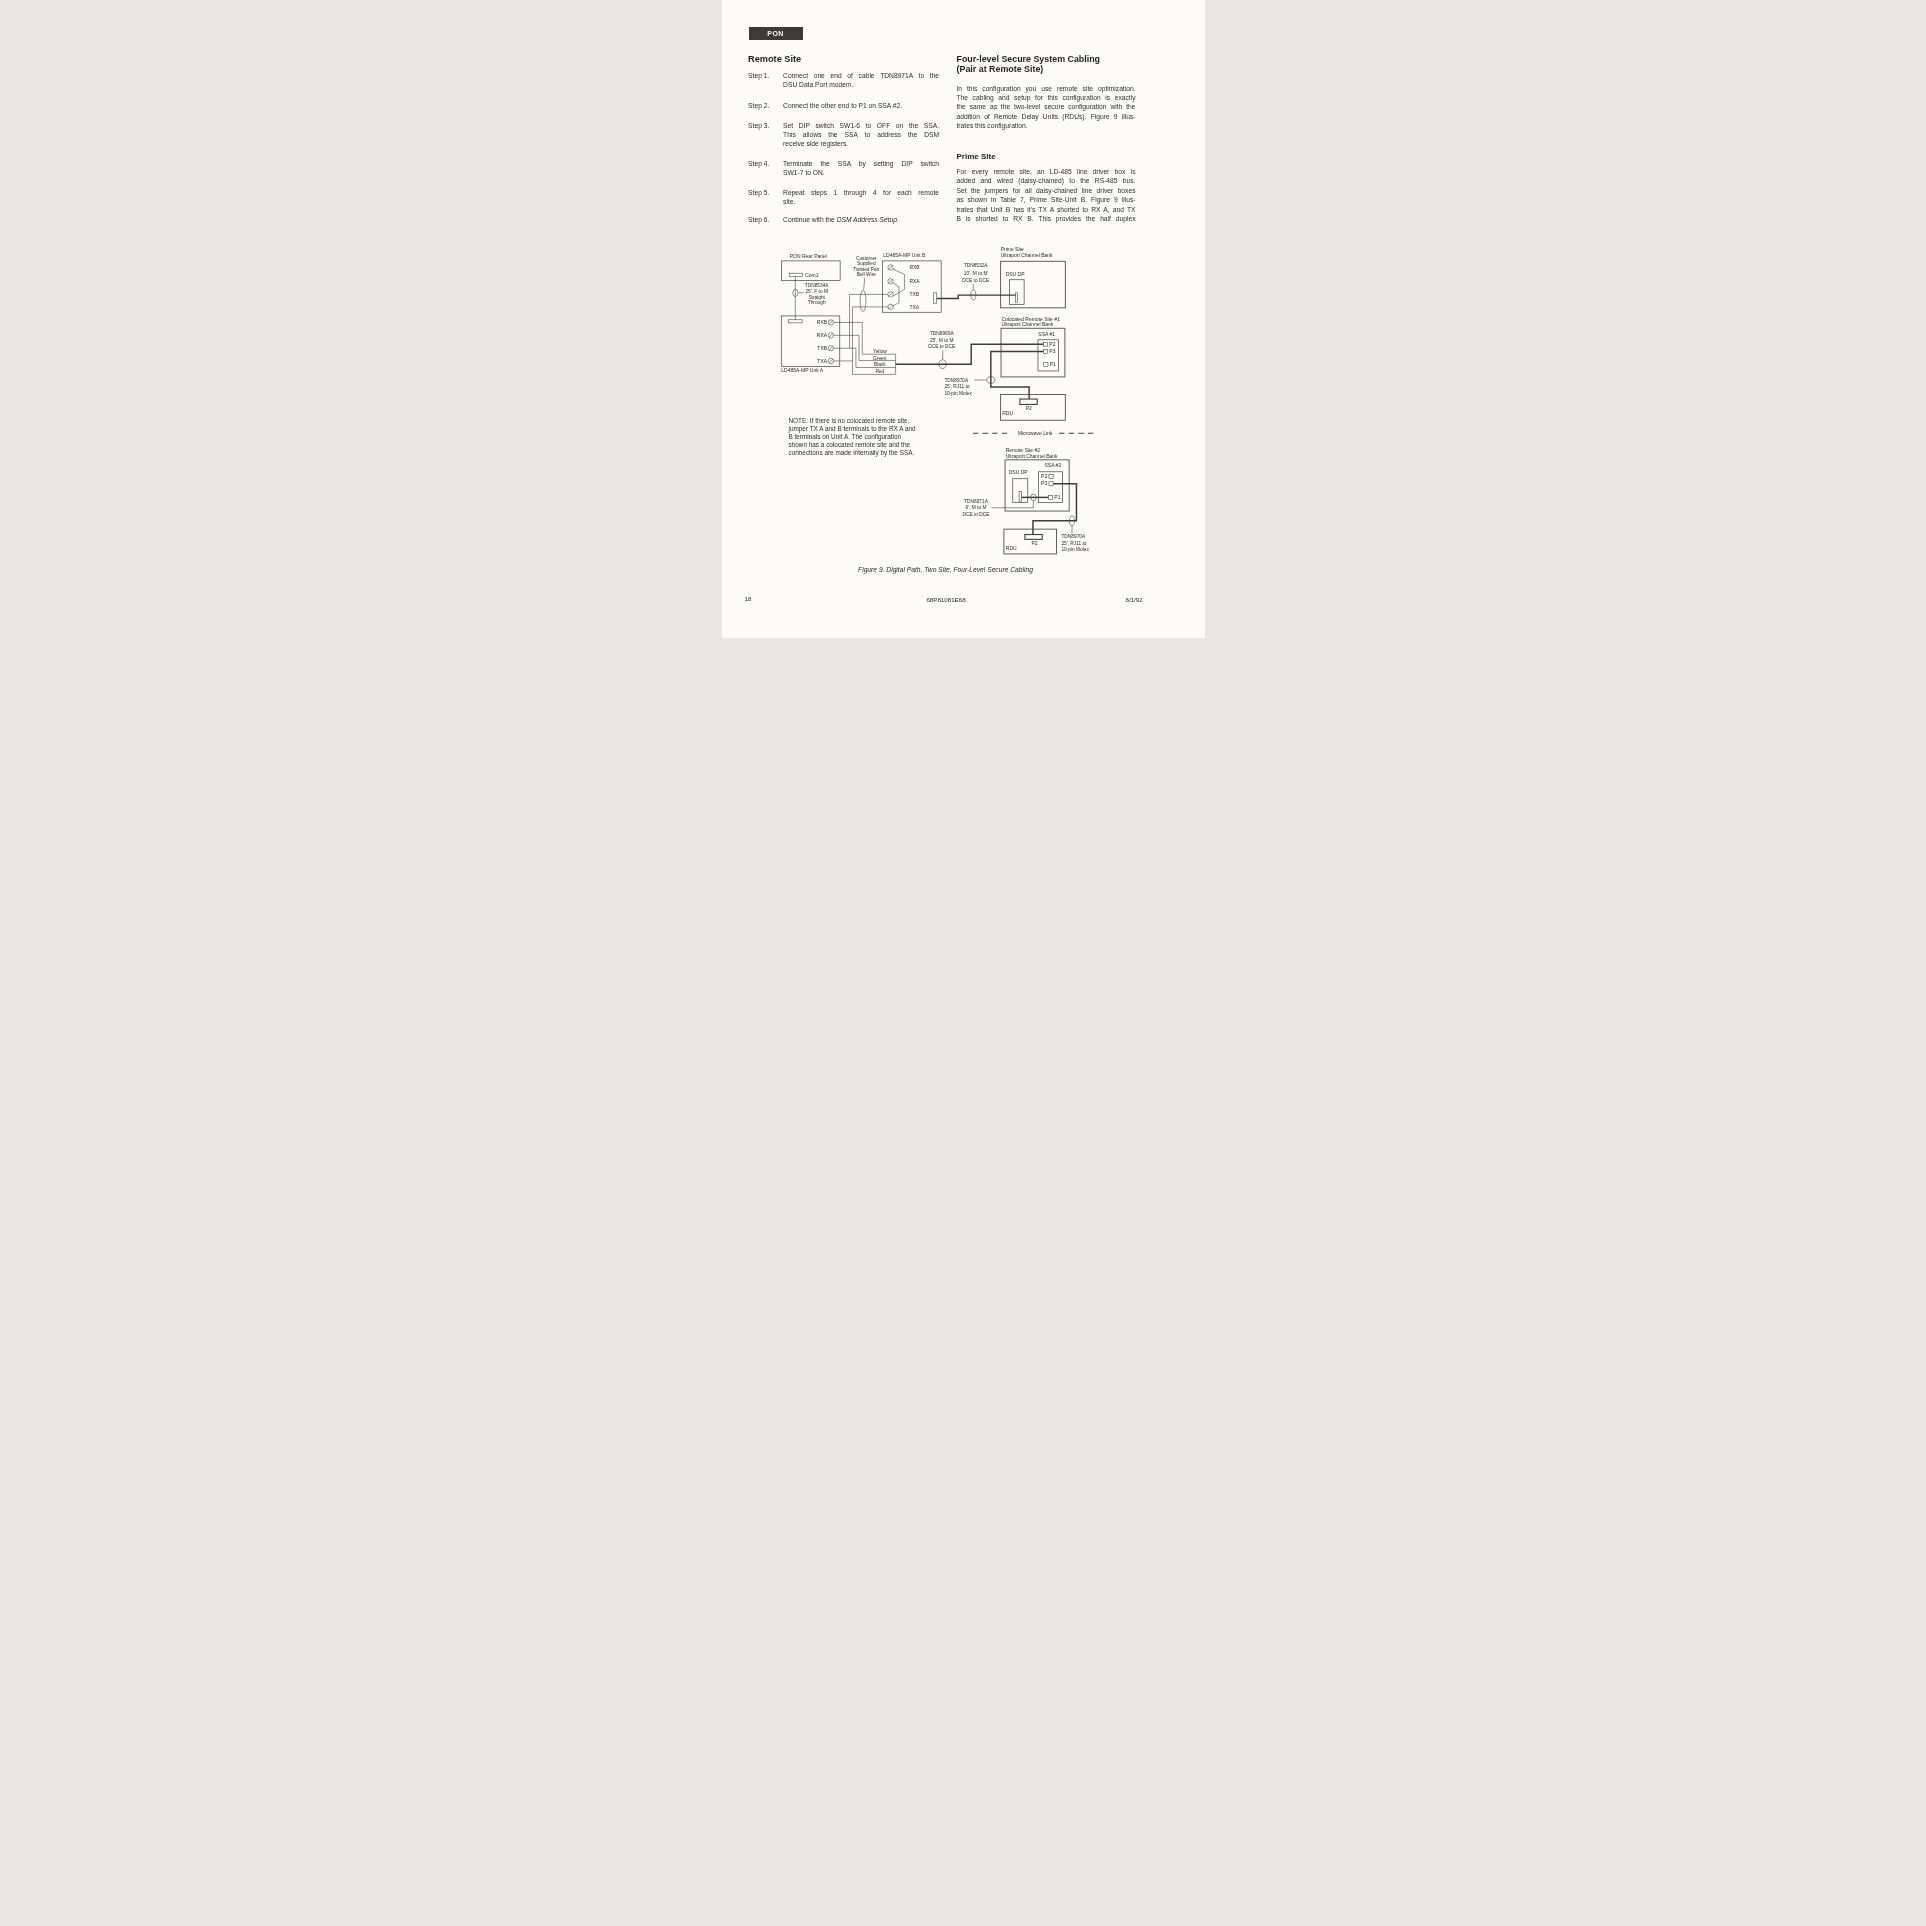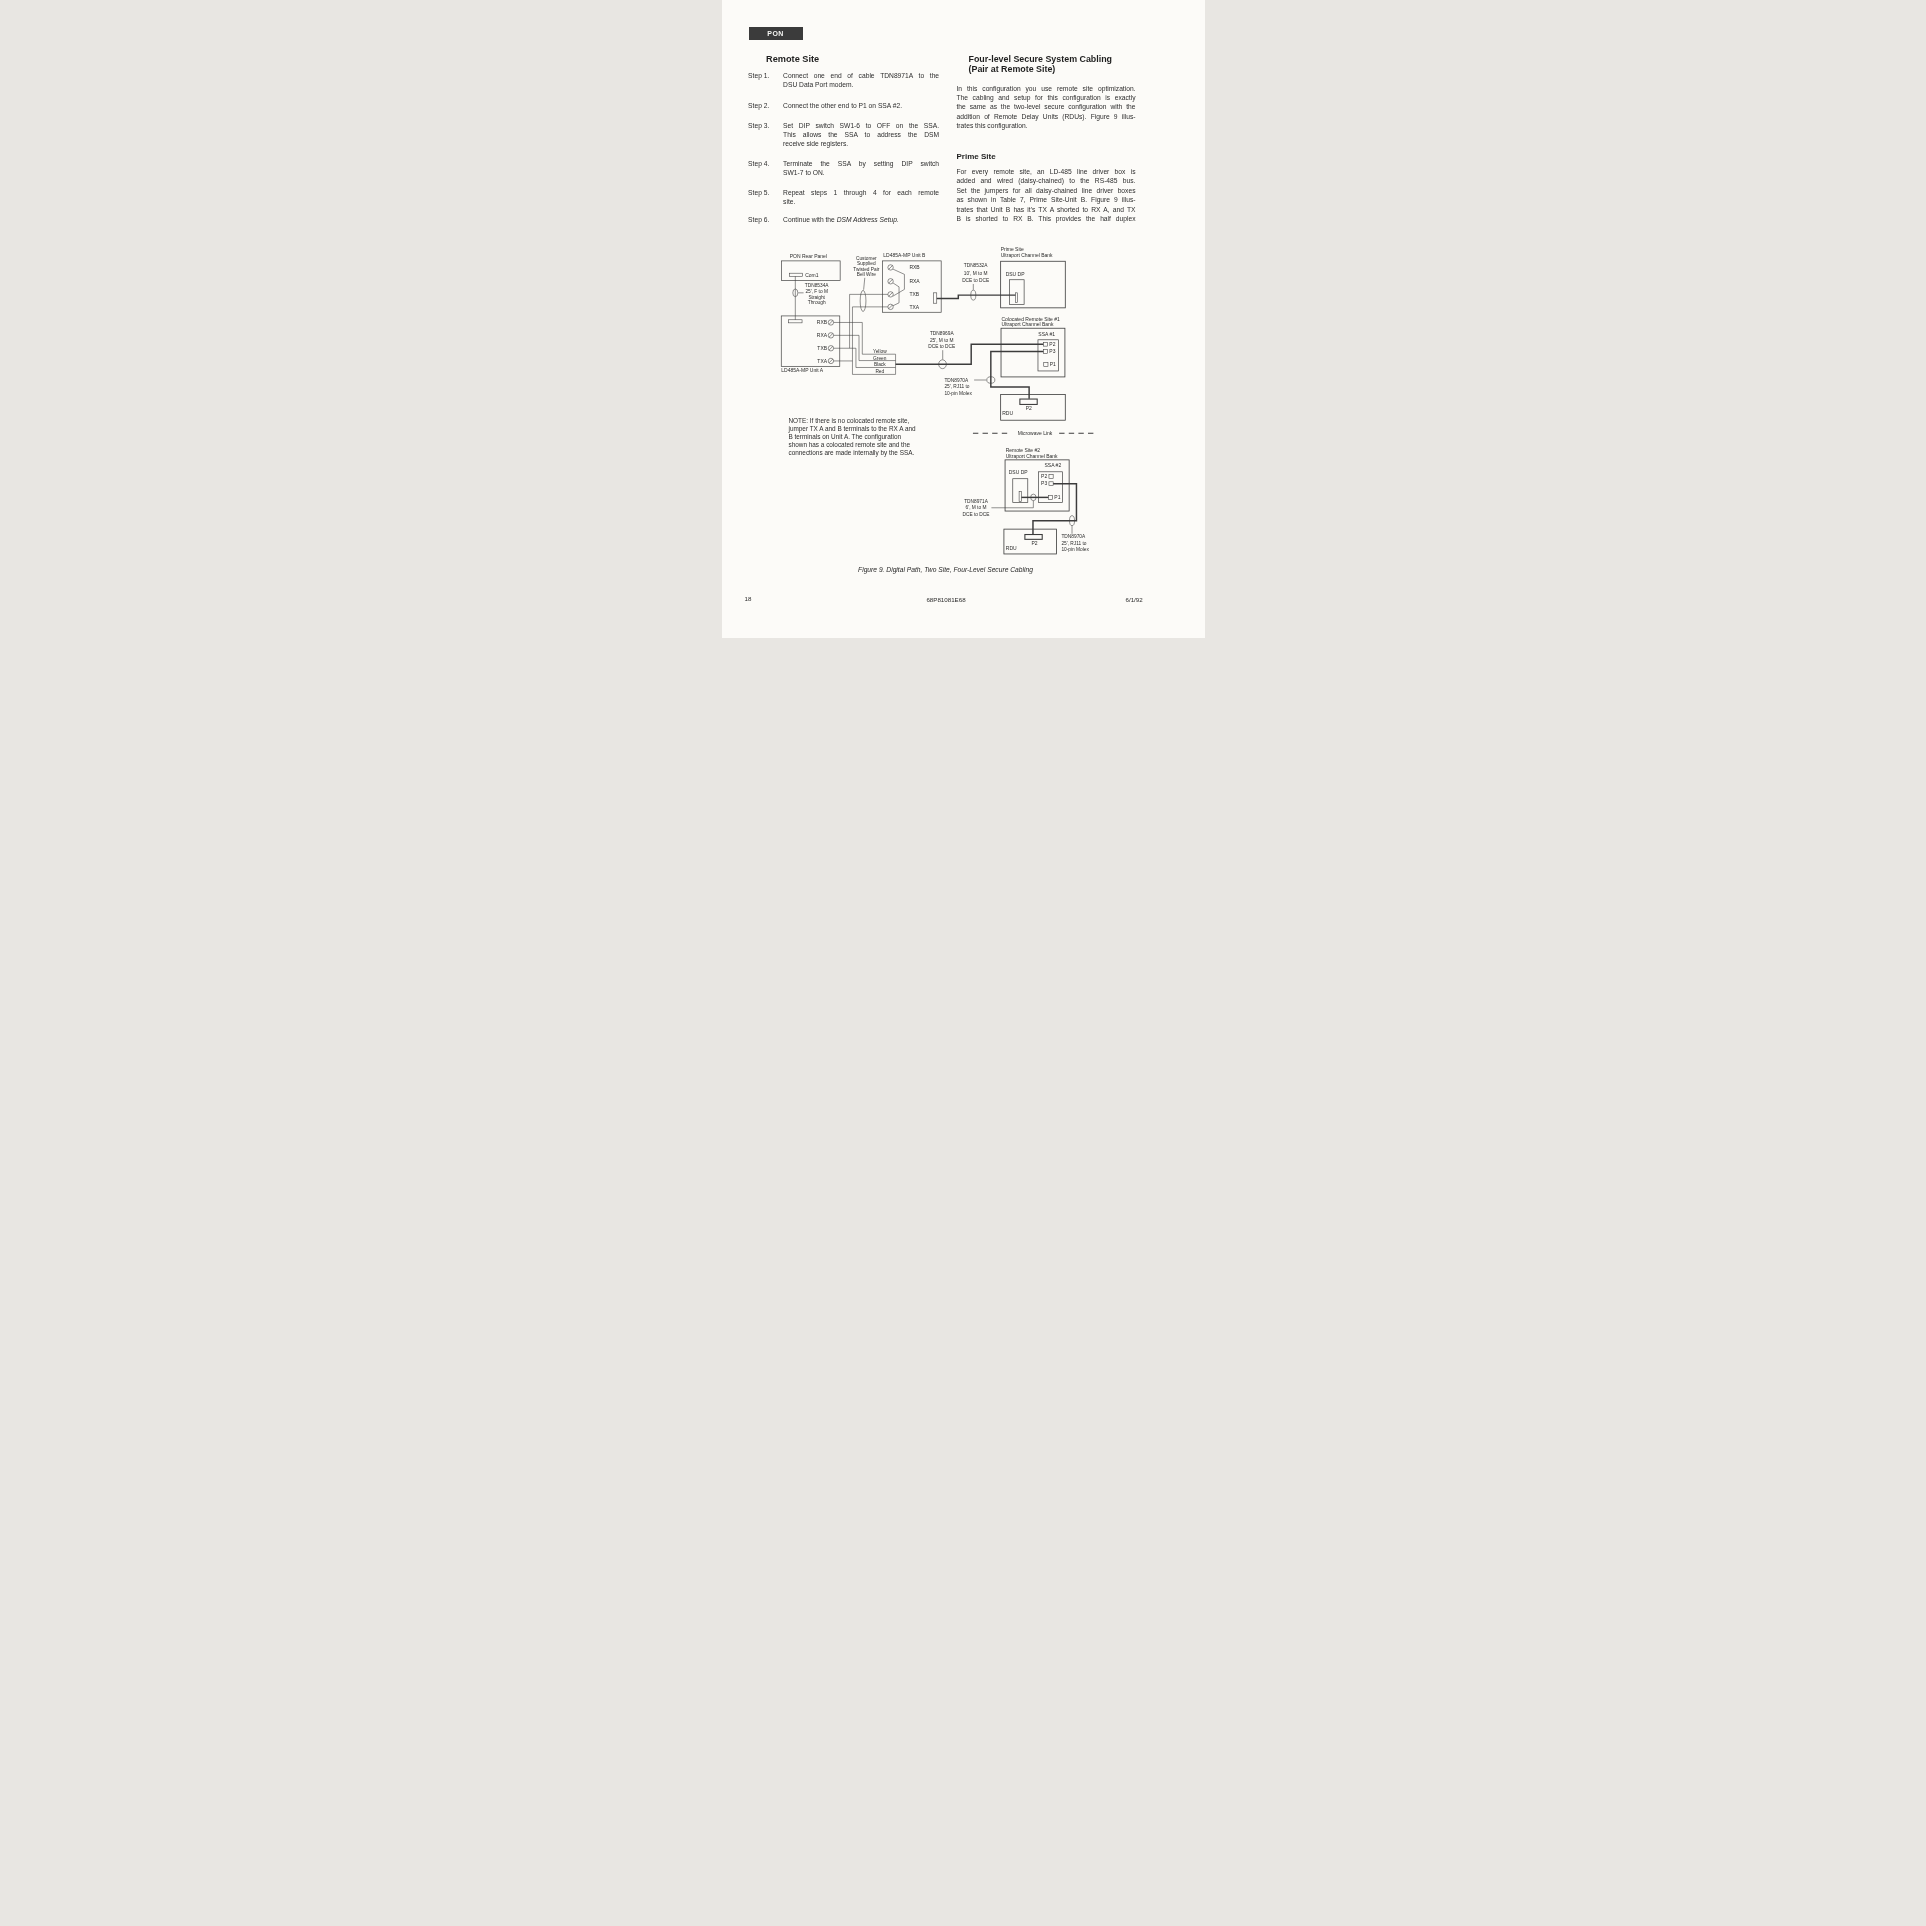--- a/index.html
+++ b/index.html
@@ -7,22 +7,22 @@
     position:relative; width:483px; height:638px; margin:0 auto;
     background:#fcfbf8; overflow:hidden;
     font-family:"Liberation Sans", sans-serif; color:#2d2d2d;
   }
   .pon-tab {
     position:absolute; left:27px; top:27px; width:54px; height:12.7px;
     background:#3b3b3b; color:#f5f5f2; font-weight:bold; font-size:7px;
     display:flex; align-items:center; justify-content:center; letter-spacing:0.4px;
   }
   h1,h2,h3 { margin:0; padding:0; color:#1f1f1f; }
-  .h-left  { position:absolute; left:26.6px;  top:54px; font-size:9.2px; font-weight:bold;margin-left:18px; }
-  .h-right { position:absolute; left:247px; top:54px; font-size:8.9px; font-weight:bold; line-height:10.4px; width:181px; }
+  .h-left  { position:absolute; left:26.6px;  top:54px; font-size:9.2px; font-weight:bold; }
+  .h-right { position:absolute; left:235px; top:54px; font-size:8.9px; font-weight:bold; line-height:10.4px; width:181px; }
   .h-prime { position:absolute; left:235px; top:152px; font-size:8px; font-weight:bold; }
   .body-txt { font-size:6.7px; line-height:9.2px; }
   .steps-txt { font-size:6.7px; line-height:9px; }
   .jl  { text-align:justify; text-align-last:justify; }
   .jll { text-align:left; }
   .step { position:absolute; left:26.6px; width:191px; }
   .step-label { position:absolute; left:0; top:0; }
   .step-lines { margin-left:35px; width:156px; }
   .para { position:absolute; left:235px; width:179px; }
   .note { position:absolute; left:67px; top:417px; font-size:6.4px; line-height:8px; }

